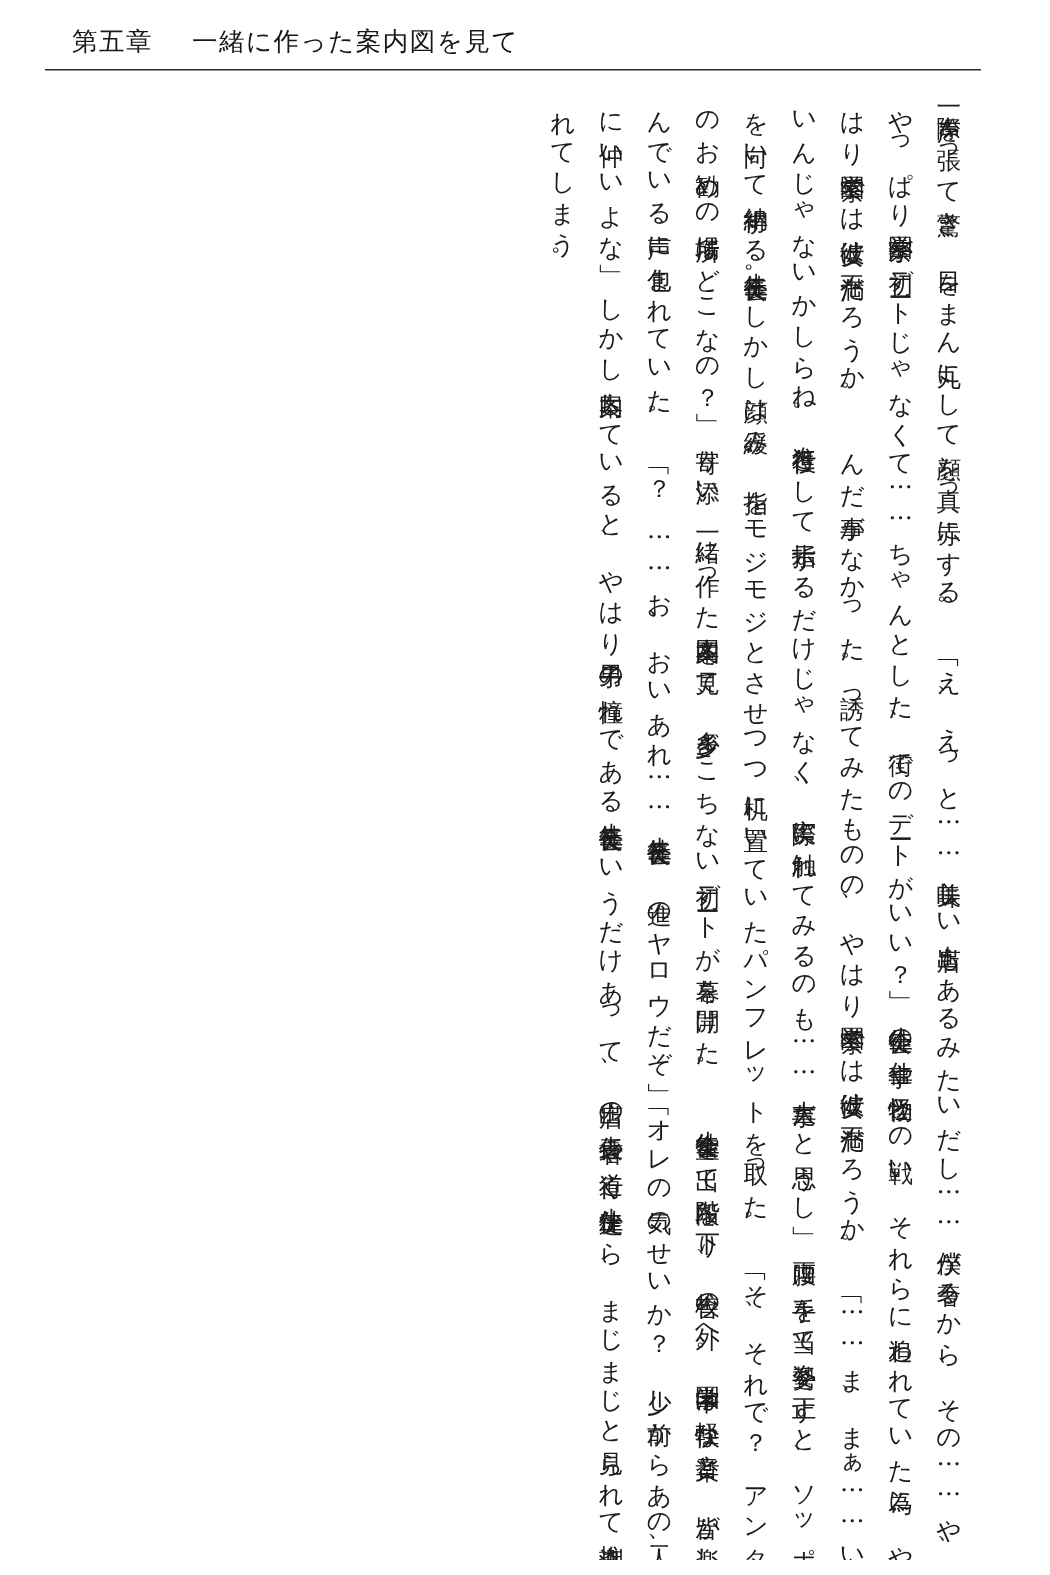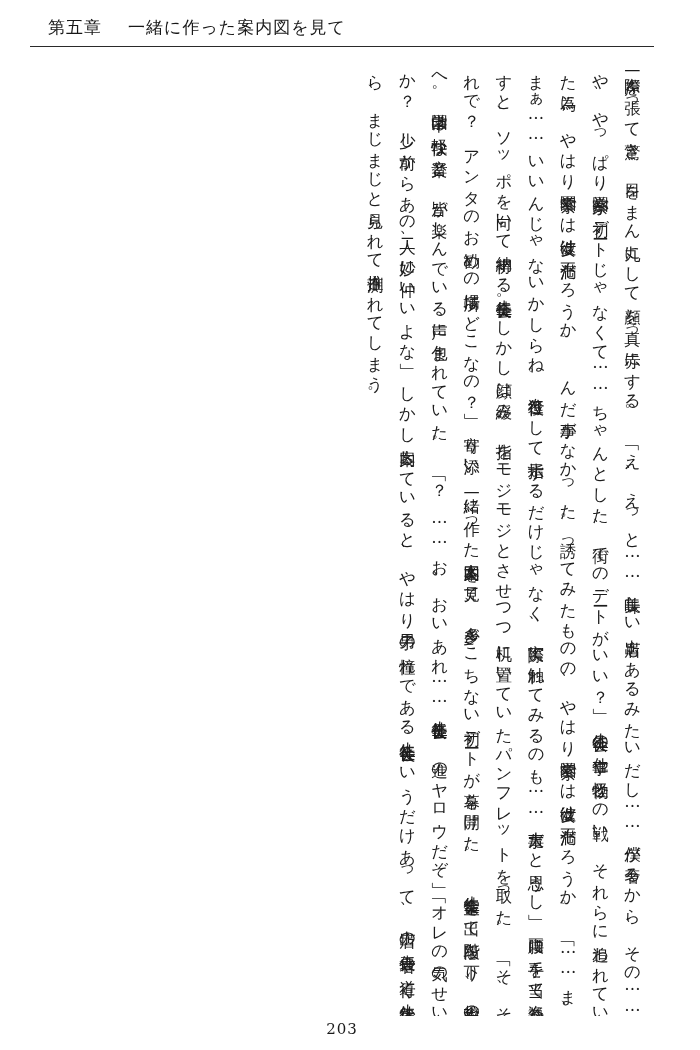--- a/index.html
+++ b/index.html
@@ -98,15 +98,14 @@
 「……ま、まぁ……いいんじゃないかしらね。進行役として指示するだけじゃなく、実際に触れてみるのも……大事だと思うし」
 両腰に手を当て姿勢を正すと、ソッポを向いて納得する生徒会長。しかし顔は緩み、指をモジモジとさせつつ机に置いていたパンフレットを取った。
 「そ、それで？　アンタのお勧めの場所はどこなの？」
 寄り添い、一緒に作った案内図を見て、多少ぎこちない初デートが幕を開けた。
 生徒会室を出て階段を下り、校舎の外へ。学園中は軽快な音楽と、皆が楽しんでいる声に包まれていた。
 「？　……お、おいあれ……生徒会長と、進のヤロウだぞ」
 「オレの気のせいか？　少し前からあの二人、妙に仲いいよな」
 しかし案内していると、やはり男子の憧れである生徒会長というだけあって、出店の責任者や道行く生徒達から、まじまじと見られて推測されてしまう。</div>
   </div>
 
-  <div class="folio">203</div>
 
 </div>
 
 </body></html>

